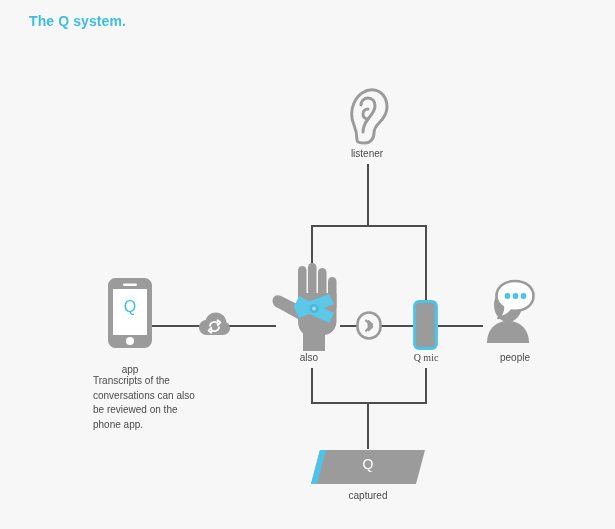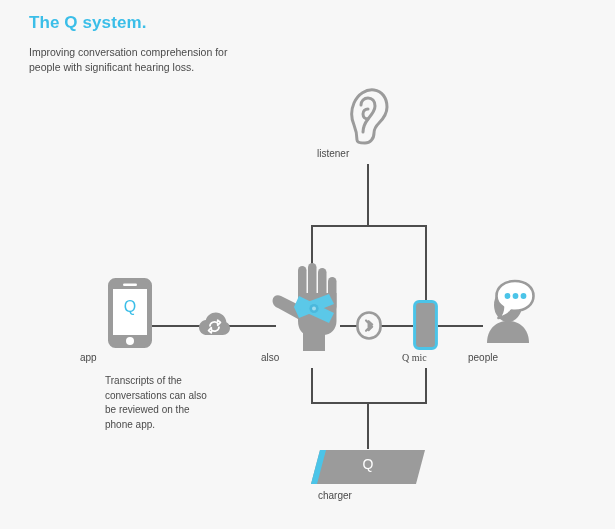--- a/index.html
+++ b/index.html
@@ -17,21 +17,21 @@
     height: 529px;
     background: #f7f7f7;
     overflow: hidden;
   }
 
   
   #title {
     position: absolute;
     left: 29px;
     top: 13px;
-    font-size: 17px;
+    font-size: 14px;
     font-weight: bold;
     letter-spacing: 0.1px;
     color: #3bbee8;
     white-space: nowrap;
   }
   #subtitle {
     position: absolute;
     left: 29px;
     top: 45px;
     font-size: 10.5px;
@@ -46,21 +46,21 @@
     background: #4d4d4d;
   }
   .line.h { height: 2px; }
   .line.v { width: 2px; }
 
   
   .node-label {
     position: absolute;
     font-size: 10px;
     color: #4a4a4a;
-    text-align: left;
+    text-align: center;
     white-space: nowrap;
   }
 
   
   .para {
     position: absolute;
     font-size: 10px;
     line-height: 14.5px;
     color: #4a4a4a;
   }
@@ -69,21 +69,20 @@
   .icon-box { position: absolute; }
 
   .svg-ico { display: block; overflow: visible; }
 </style>
 </head>
 <body>
 
 <div id="canvas">
 
   <div id="title">The Q system.</div>
-  <div id="subtitle">Improving conversation comprehension for people with significant hearing loss.</div>
 
   <div class="line v" style="left:367px; top:164px; height:62px;"></div>
 
   <div class="line h" style="left:311px; top:225px; width:116px;"></div>
 
   <div class="line v" style="left:311px; top:225px; height:76px;"></div>
 
   <div class="line v" style="left:425px; top:225px; height:78px;"></div>
 
   <div class="line h" style="left:152px; top:325px; width:55px;"></div>
@@ -114,22 +113,22 @@
   <div class="icon-box" style="left:108px; top:278px; width:44px; height:70px;">
     <svg class="svg-ico" width="44" height="70" viewBox="0 0 44 70">
       <rect x="1.5" y="1.5" width="41" height="67" rx="6" ry="6" fill="#9b9b9b" stroke="#9b9b9b" stroke-width="3"></rect>
       <rect x="5" y="11" width="34" height="46" fill="#ffffff"></rect>
       <rect x="15" y="5.5" width="14" height="2.6" rx="1.3" fill="#ffffff"></rect>
       <circle cx="22" cy="63" r="4" fill="#ffffff"></circle>
     </svg>
     <div style="position:absolute; left:0; top:20px; width:44px; text-align:center;
                 font-size:16px; color:#3bbee8; font-family:'Liberation Sans',sans-serif;">Q</div>
   </div>
-  <div class="node-label" style="left:80px; top:352px; width:100px;">app</div>
-  <div class="para" style="left:105px; top:374px; width:112px;">Transcripts of the conversations can also be reviewed on the phone app.</div>
+  <div class="node-label" style="left:80px; top:364px; width:100px;">app</div>
+  <div class="para" style="left:93px; top:374px; width:112px;">Transcripts of the conversations can also be reviewed on the phone app.</div>
 
   <div class="icon-box" style="left:199px; top:311px; width:31px; height:28px;">
     <svg class="svg-ico" width="31" height="28" viewBox="0 0 31 28">
       <path d="M8 24 C3.6 24 0 20.6 0 16.4 C0 12.6 3 9.4 6.8 9 C8 4.6 12 1.4 16.8 1.4
                C22.4 1.4 27 5.8 27.4 11.2 C29.6 12.2 31 14.4 31 17 C31 20.8 27.8 24 23.8 24 Z" fill="#9b9b9b"></path>
       <g transform="translate(15.5,15.5)">
         <path d="M-4.6 0 A4.6 4.6 0 0 1 3.2 -3.3 L3.2 -1.2 L6.0 -4.0 L3.2 -6.4 L3.2 -4.6" fill="none" stroke="#ffffff" stroke-width="1.7" stroke-linejoin="round"></path>
         <path d="M4.6 0 A4.6 4.6 0 0 1 -3.2 3.3 L-3.2 1.2 L-6.0 4.0 L-3.2 6.4 L-3.2 4.6" fill="none" stroke="#ffffff" stroke-width="1.7" stroke-linejoin="round"></path>
       </g>
     </svg>
@@ -194,15 +193,15 @@
   <div class="node-label" style="left:468px; top:352px; width:94px;">people</div>
 
   <div class="icon-box" style="left:311px; top:450px; width:114px; height:34px;">
     <svg class="svg-ico" width="114" height="34" viewBox="0 0 114 34">
       <polygon points="9,0 114,0 105,34 0,34" fill="#9b9b9b"></polygon>
       <polygon points="9,0 15,0 6,34 0,34" fill="#4bc4e8"></polygon>
     </svg>
     <div style="position:absolute; left:0; top:6px; width:114px; text-align:center;
                 font-size:14px; color:#ffffff; font-family:'Liberation Sans',sans-serif;">Q</div>
   </div>
-  <div class="node-label" style="left:318px; top:490px; width:100px;">charger</div>
+  <div class="node-label" style="left:318px; top:490px; width:100px;">captured</div>
 
 </div>
 
 </body></html>

